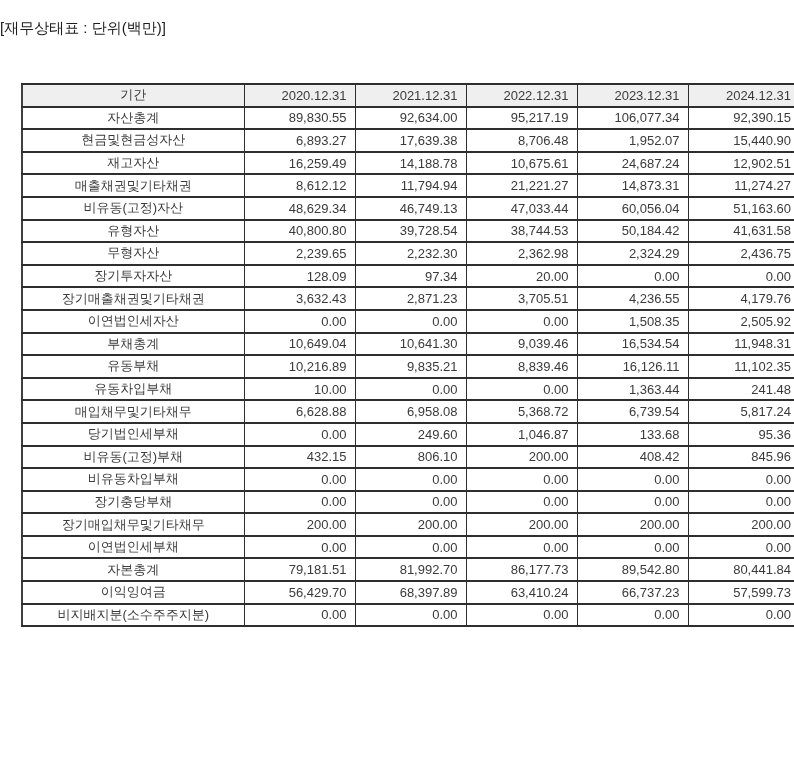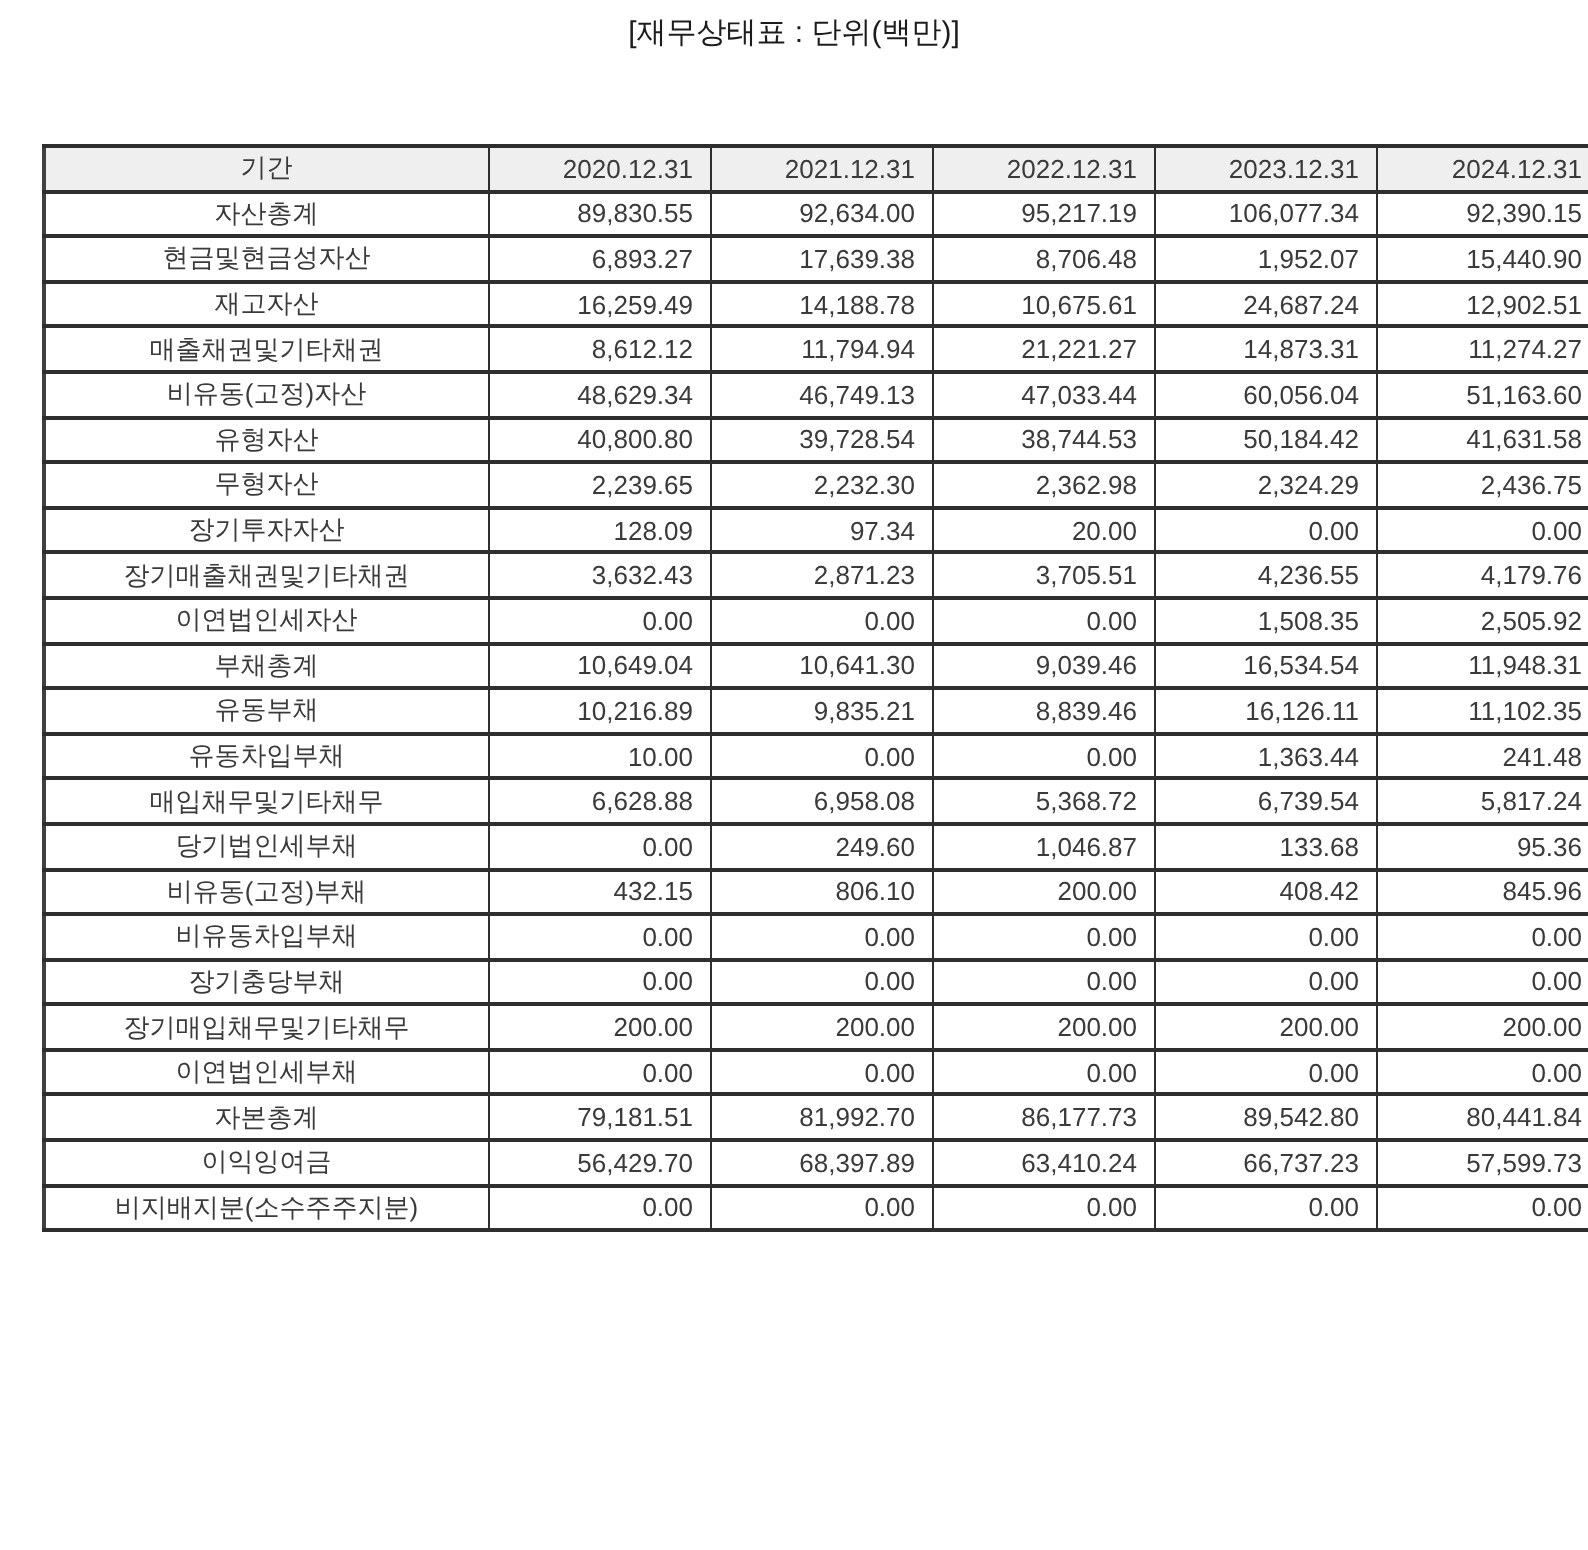--- a/index.html
+++ b/index.html
@@ -4,25 +4,25 @@
 <style>
   * { box-sizing: border-box; }
   html, body { margin: 0; padding: 0; }
   body {
     width: 794px;
     height: 775px;
     background: #ffffff;
     font-family: "Liberation Sans", "DejaVu Sans", sans-serif;
   }
   .title {
-    text-align: center;
+    text-align: left;
     font-size: 15px;
     line-height: 20px;
     color: #1c1c1c;
-    padding-top: 7px;
+    padding-top: 18px;
     margin-bottom: 45px;
     letter-spacing: 0px;
   }
   table.fs-table {
     border-collapse: collapse;
     table-layout: fixed;
     margin-left: 21px;
     width: 778px;
     border: 2px solid #404040;
   }

